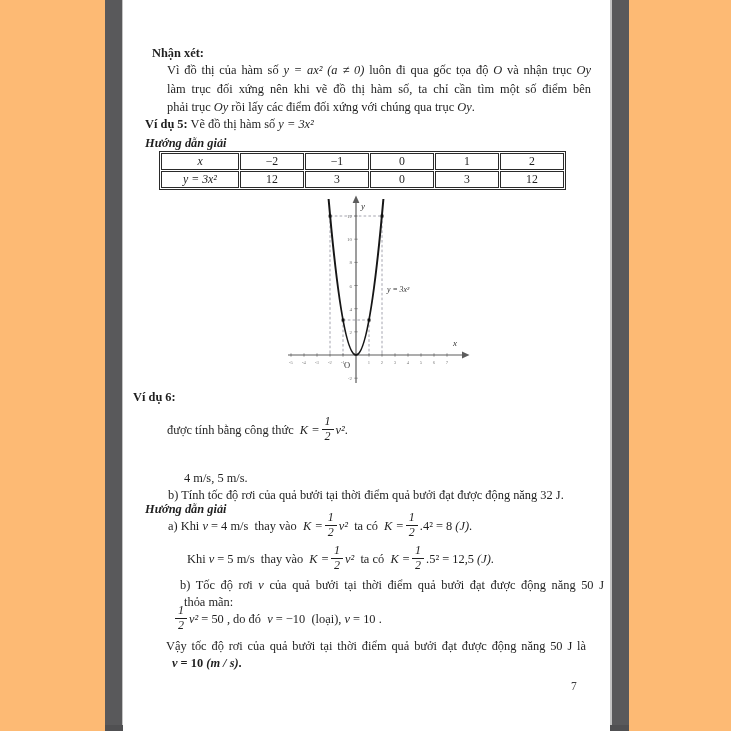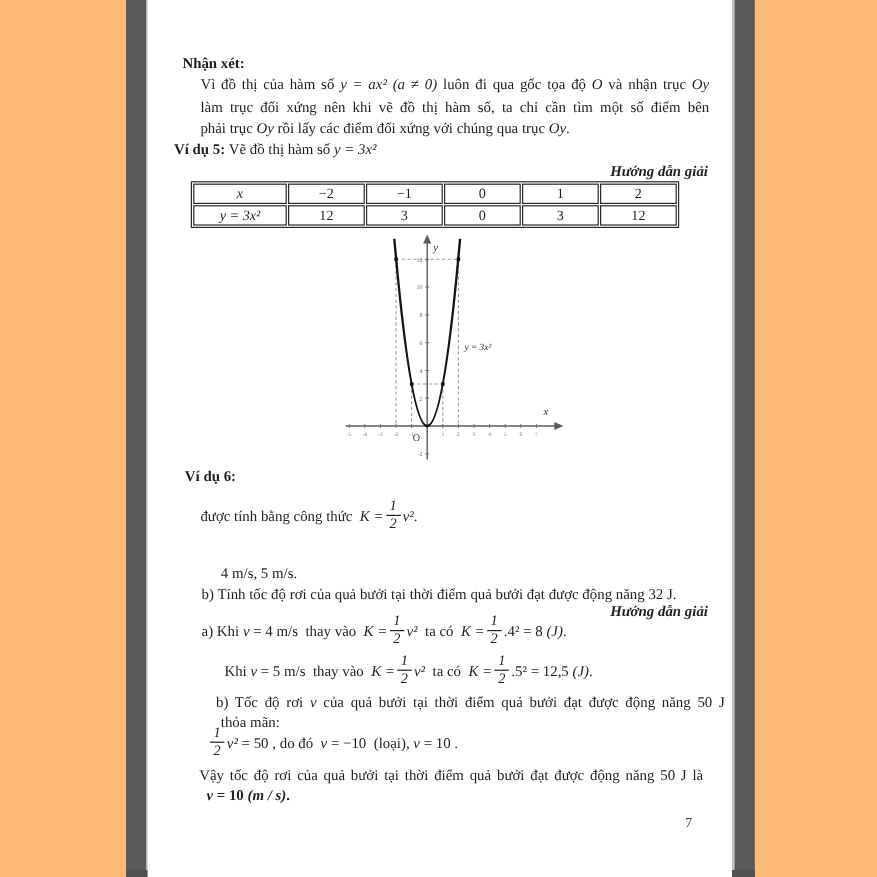--- a/index.html
+++ b/index.html
@@ -12,21 +12,21 @@
   .bar-bottom{left:105px;top:725px;width:524px;height:6px;background:#505052;}
   .edge{position:absolute;top:0;width:2px;height:725px;background:#c4c4c4;}
   .edge-left{left:122px;}
   .edge-right{left:610px;}
   
   .page{position:absolute;left:123px;top:0;width:487px;height:731px;background:#ffffff;}
   .line{position:absolute;font-size:12.4px;line-height:18px;white-space:pre;}
   .just{white-space:normal;text-align:justify;text-align-last:justify;}
   .b{font-weight:bold;}
   .mi{font-style:italic;}
-  .center{text-align:right;white-space:normal;}
+  .center{text-align:left;white-space:normal;}
   .guide{font-weight:bold;font-style:italic;}
   
   .frac{display:inline-block;vertical-align:middle;text-align:center;font-style:italic;
         font-size:12px;line-height:1.12;margin:0 2px;position:relative;top:-2px;}
   .frac .fn{display:block;padding:0 3px 0.5px 3px;border-bottom:1px solid #1f1f1f;}
   .frac .fd{display:block;padding:0 3px;}
   
   .vtable{position:absolute;left:36px;top:151px;border-collapse:separate;border-spacing:1.6px;
           border:1.8px solid #2a2a2a;background:#fff;}
   .vtable td{border:1.4px solid #2a2a2a;text-align:center;font-size:11.8px;
@@ -118,21 +118,21 @@
         <text x="84" y="168.5" font-size="4.6" fill="#7a7a7a" text-anchor="middle">1</text>
         <text x="97" y="168.5" font-size="4.6" fill="#7a7a7a" text-anchor="middle">2</text>
         <text x="110" y="168.5" font-size="4.6" fill="#7a7a7a" text-anchor="middle">3</text>
         <text x="123" y="168.5" font-size="4.6" fill="#7a7a7a" text-anchor="middle">4</text>
         <text x="136" y="168.5" font-size="4.6" fill="#7a7a7a" text-anchor="middle">5</text>
         <text x="149" y="168.5" font-size="4.6" fill="#7a7a7a" text-anchor="middle">6</text>
         <text x="162" y="168.5" font-size="4.6" fill="#7a7a7a" text-anchor="middle">7</text>
       </svg>
     </div>
 
-    <div class="line b" style="left:31px;top:388px;">Ví dụ 6:</div>
+    <div class="line b" style="left:10px;top:388px;">Ví dụ 6:</div>
     <div class="line" style="left:44px;top:417px;height:32px;"><span>được tính bằng công thức  </span><span class="mi">K =</span><span class="frac"><span class="fn">1</span><span class="fd">2</span></span><span class="mi">v²</span><span>.</span></div>
     <div class="line" style="left:61px;top:469px;"><span>4 m/s, 5 m/s.</span></div>
     <div class="line" style="left:45px;top:486px;"><span>b) Tính tốc độ rơi của quả bưởi tại thời điểm quả bưởi đạt được động năng 32 J.</span></div>
     <div class="line center guide" style="left:22px;top:500px;width:445px;">Hướng dẫn giải</div>
     <div class="line" style="left:45px;top:513px;height:32px;"><span>a) Khi </span><span class="mi">v</span><span> = 4 m/s  thay vào  </span><span class="mi">K =</span><span class="frac"><span class="fn">1</span><span class="fd">2</span></span><span class="mi">v²</span><span>  ta có  </span><span class="mi">K =</span><span class="frac"><span class="fn">1</span><span class="fd">2</span></span><span>.4² = 8 </span><span class="mi">(J)</span><span>.</span></div>
     <div class="line" style="left:64px;top:546px;height:32px;"><span>Khi </span><span class="mi">v</span><span> = 5 m/s  thay vào  </span><span class="mi">K =</span><span class="frac"><span class="fn">1</span><span class="fd">2</span></span><span class="mi">v²</span><span>  ta có  </span><span class="mi">K =</span><span class="frac"><span class="fn">1</span><span class="fd">2</span></span><span>.5² = 12,5 </span><span class="mi">(J)</span><span>.</span></div>
     <div class="line just" style="left:45px;top:576px;width:424px;margin-left:12px;"><span>b) Tốc độ rơi </span><span class="mi">v</span><span> của quả bưởi tại thời điểm quả bưởi đạt được động năng 50 J</span></div>
     <div class="line" style="left:61px;top:593px;"><span>thỏa mãn:</span></div>
     <div class="line" style="left:50px;top:606px;height:32px;"><span class="frac"><span class="fn">1</span><span class="fd">2</span></span><span class="mi">v²</span><span> = 50 , do đó  </span><span class="mi">v</span><span> = −10  (loại), </span><span class="mi">v</span><span> = 10 .</span></div>
     <div class="line just" style="left:43px;top:637px;width:420px;"><span>Vậy tốc độ rơi của quả bưởi tại thời điểm quả bưởi đạt được động năng 50 J là</span></div>

